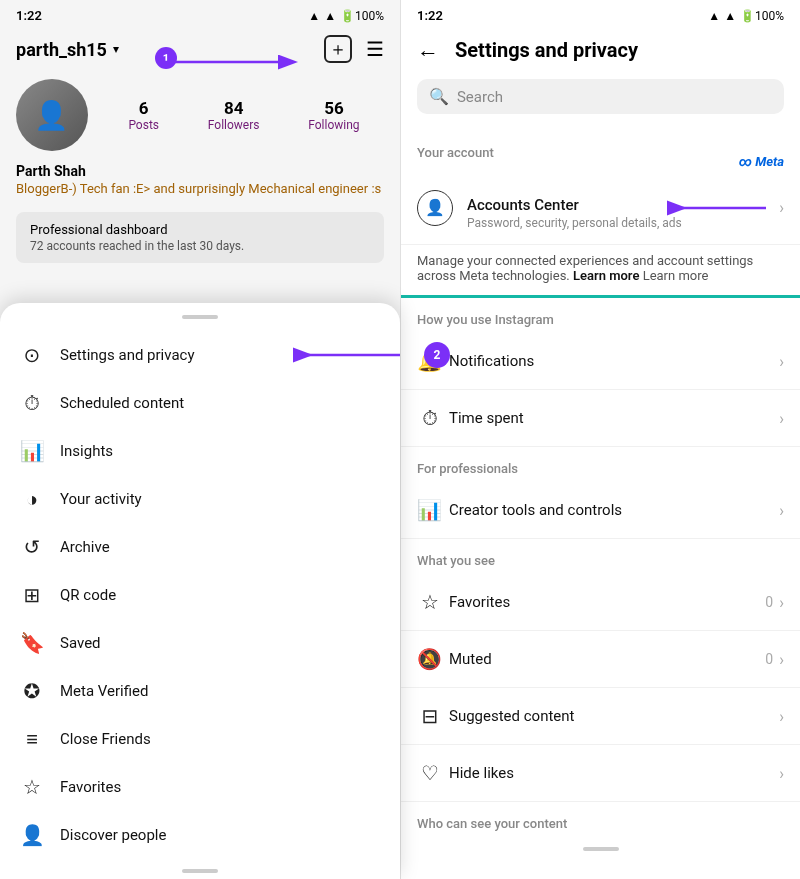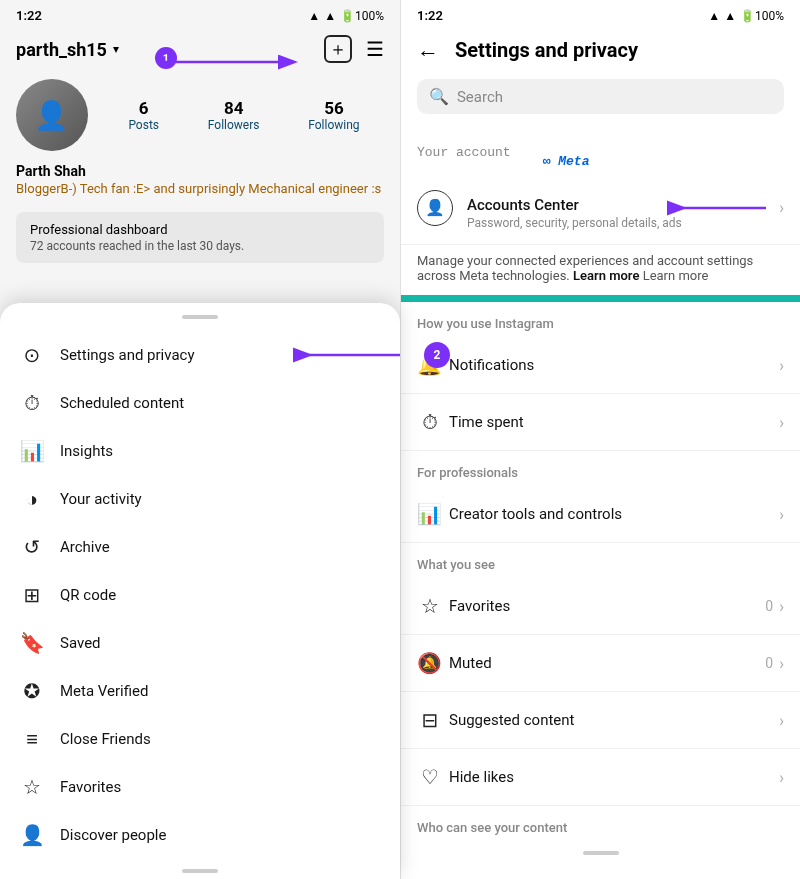--- a/index.html
+++ b/index.html
@@ -130,21 +130,21 @@
     }
     .stat-item {
       text-align: center;
     }
     .stat-number {
       font-size: 17px;
       font-weight: 700;
     }
     .stat-label {
       font-size: 12px;
-      color: #0c4a6e;
+      color: #701a75;
     }
 
     .profile-bio {
       padding: 0 16px 8px;
       background: #f5f5f5;
     }
     .bio-name {
       font-size: 14px;
       font-weight: 700;
     }
@@ -313,21 +313,21 @@
     .settings-item-count {
       font-size: 14px;
       color: #aaa;
       margin-right: 6px;
     }
 
     .accounts-center-desc {
       padding: 8px 16px 12px;
       font-size: 13px;
       color: #555;
-      border-bottom: 7px solid #14b8a6;
+      border-bottom: 3px solid #14b8a6;
     }
     .learn-more { color: #111; font-weight: 600; }
 
     .simple-item {
       display: flex;
       align-items: center;
       padding: 16px 16px;
       border-bottom: 1px solid #f0f0f0;
       cursor: pointer;
     }
@@ -495,21 +495,21 @@
   <div class="right-header">
     <span class="back-arrow">←</span>
     <span class="right-title">Settings and privacy</span>
   </div>
 
   <div class="search-bar">
     <span class="search-icon">🔍</span>
     <span class="search-placeholder">Search</span>
   </div>
 
-  <div style="display:flex;align-items:center;font-family:Liberation Mono, monospace;">
+  <div style="display:flex;justify-content:space-between;align-items:center;">
     <div class="section-label">Your account</div>
     <div class="meta-logo-row">
       <span class="meta-logo">∞ Meta</span>
     </div>
   </div>
 
   <div class="settings-item" style="position:relative;">
     <div class="settings-item-icon">👤</div>
     <div class="settings-item-text">
       <div class="settings-item-title">Accounts Center</div>

